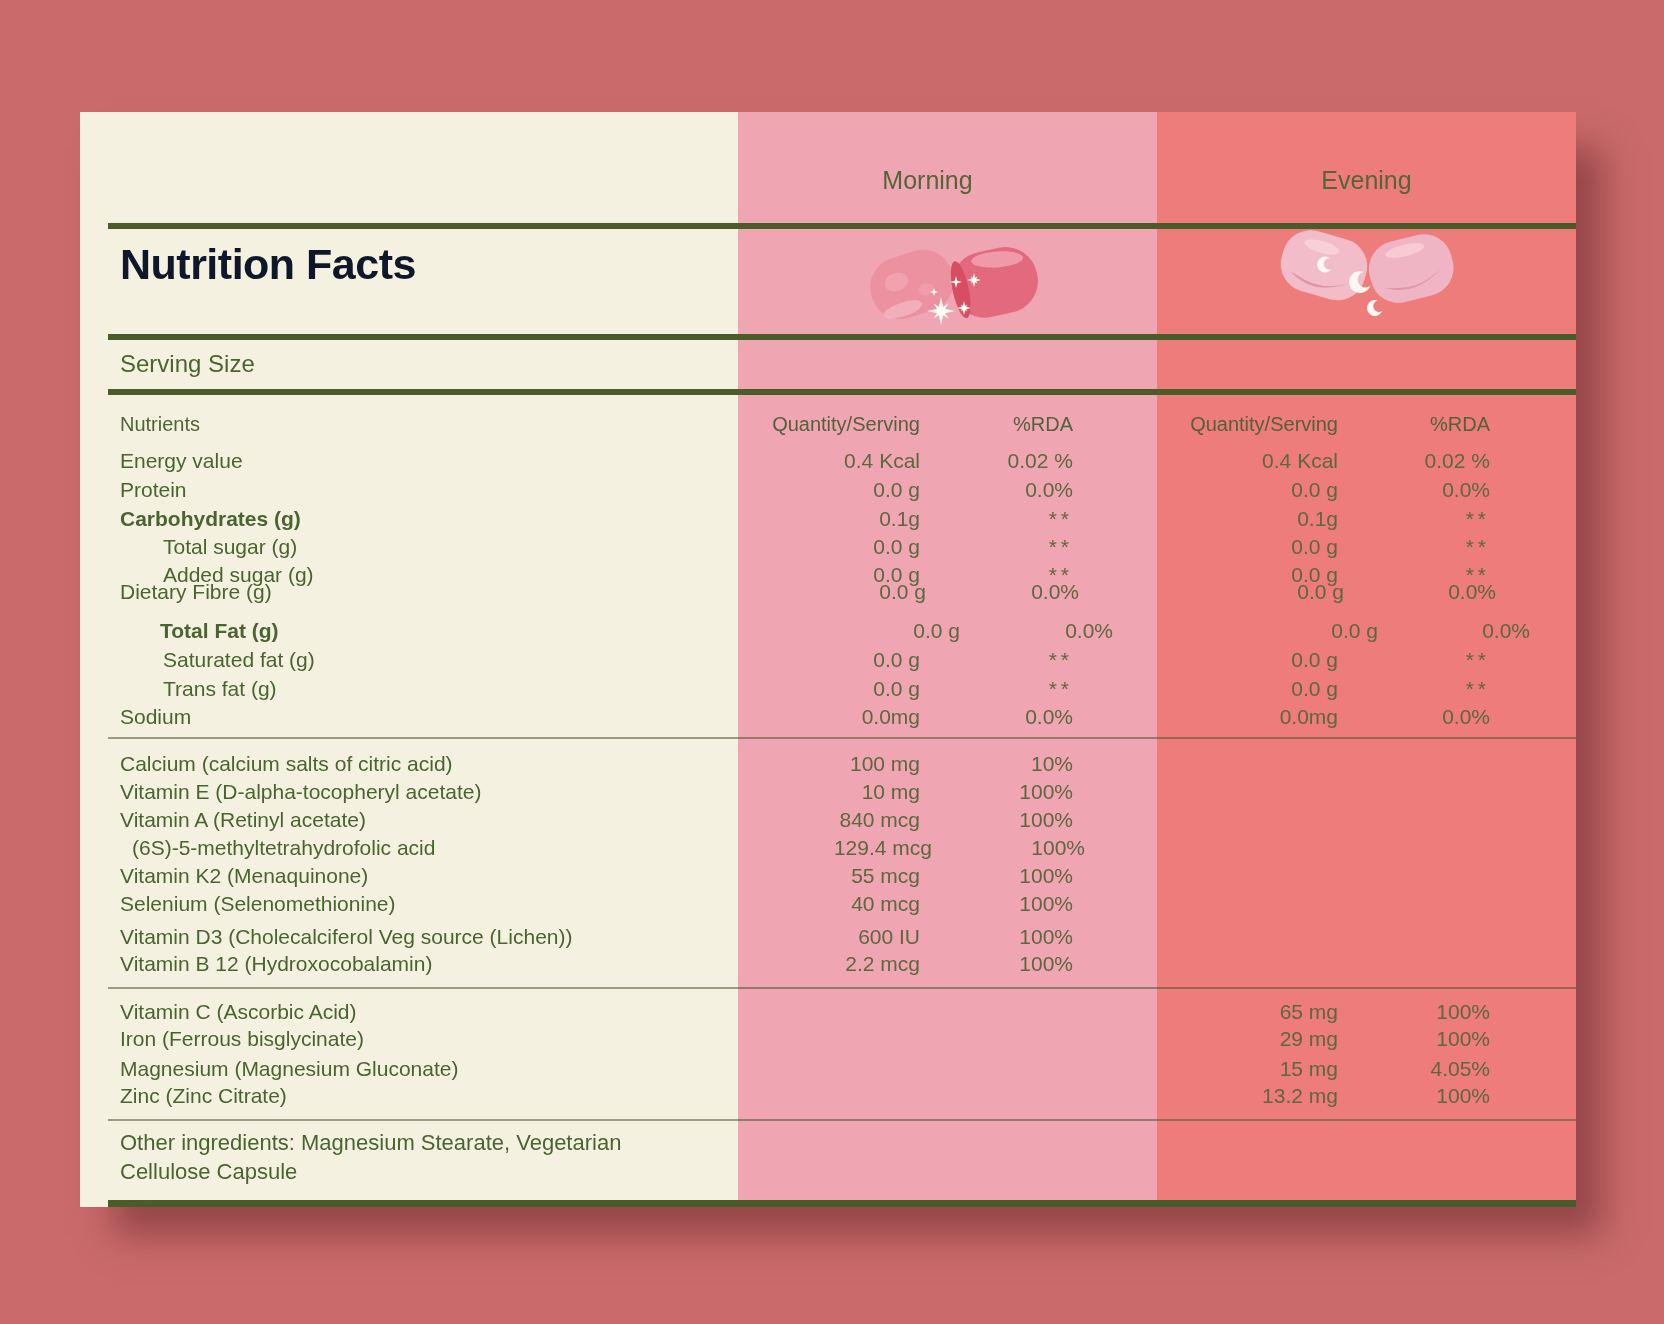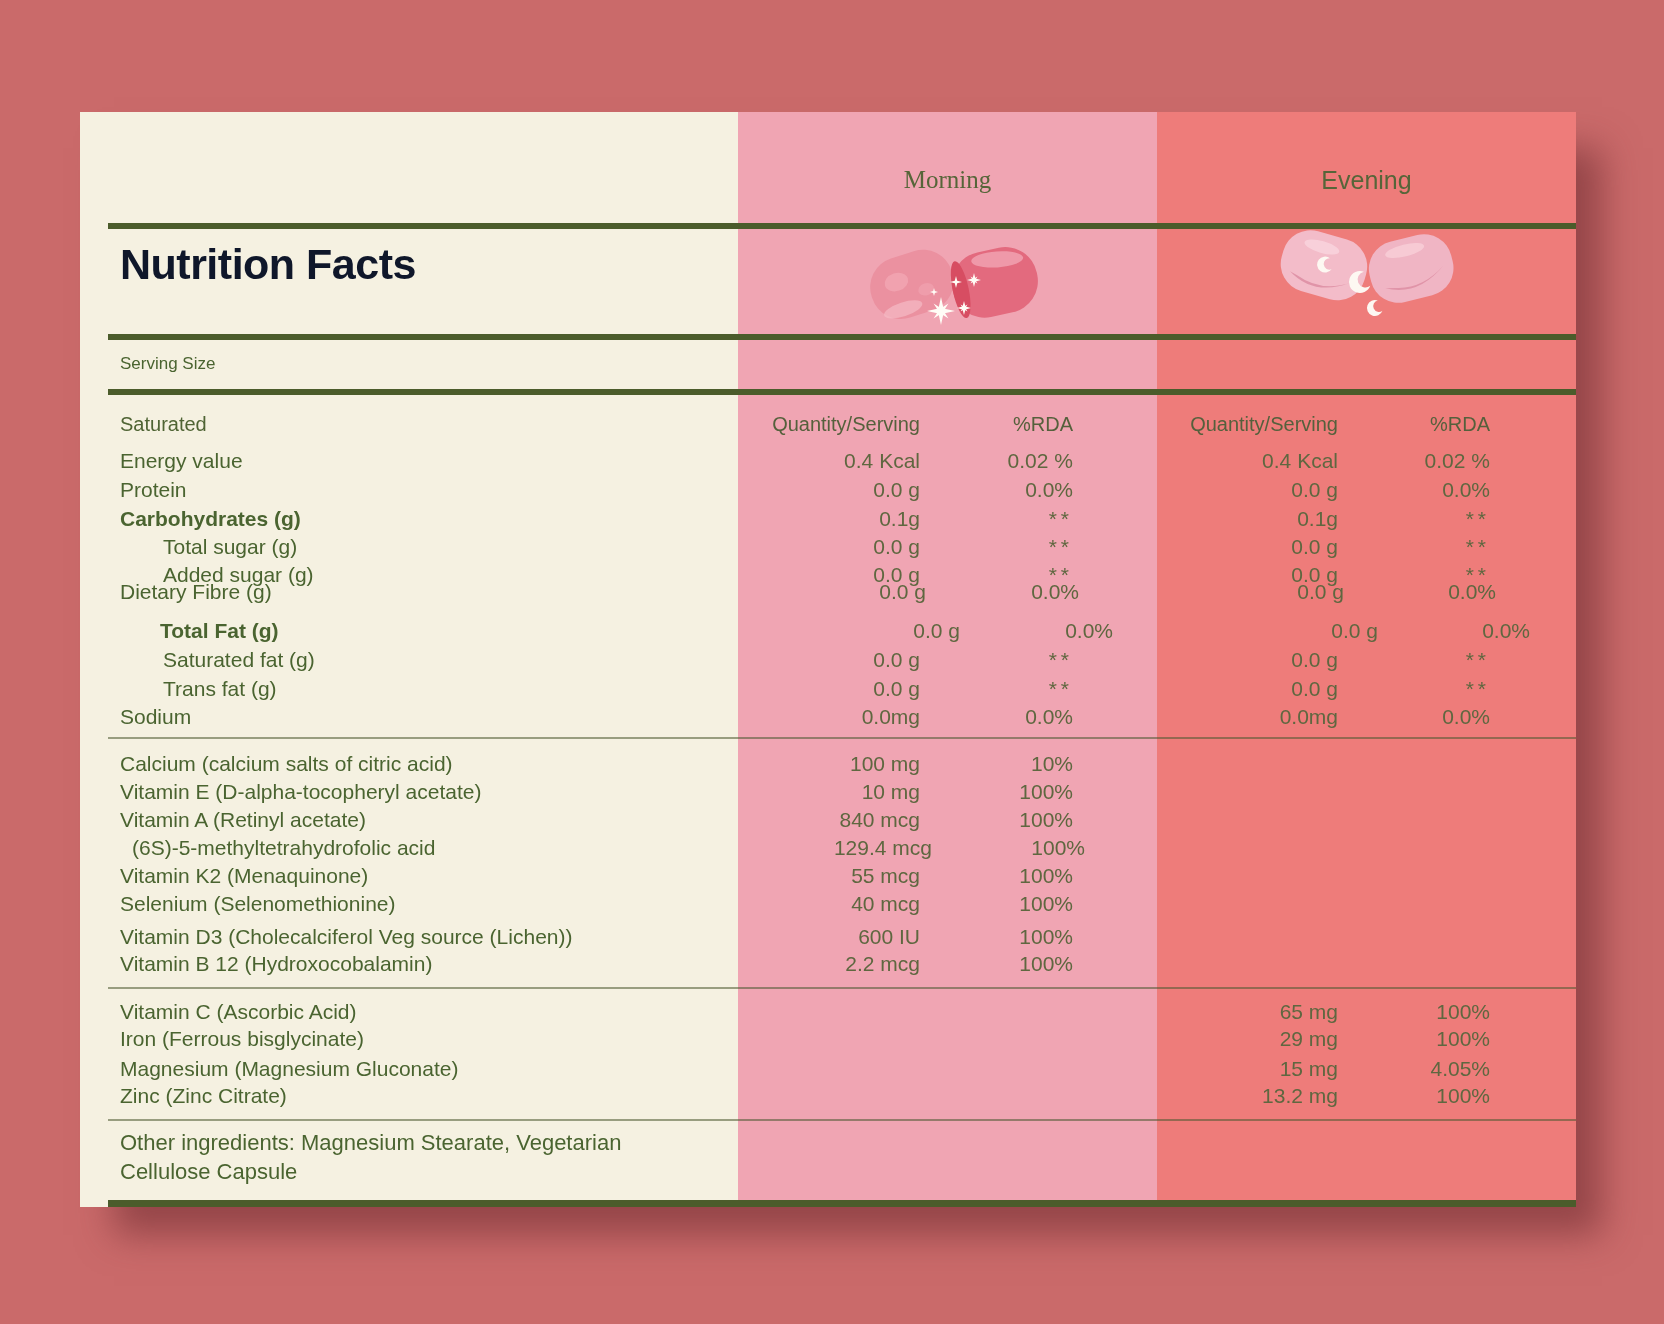--- a/index.html
+++ b/index.html
@@ -24,21 +24,21 @@
   .col-header{
     position:absolute;top:54px;width:419px;height:28px;line-height:28px;
     text-align:center;font-size:25px;color:#566539;
   }
   .capsvg{position:absolute;top:118px;width:419px;height:110px;}
   .title{
     position:absolute;left:40px;top:128px;margin:0;
     font-size:43px;font-weight:bold;letter-spacing:-0.5px;color:#0f172a;
   }
   .serving-label{
-    position:absolute;left:40px;top:238px;height:28px;line-height:28px;font-size:17px;
+    position:absolute;left:40px;top:238px;height:28px;line-height:28px;font-size:24px;
   }
   .serving-val{
     position:absolute;top:238px;width:419px;height:28px;line-height:28px;
     text-align:center;font-size:24px;color:#5c653c;
   }
   .sv-m{left:658px;} .sv-e{left:1077px;}
   .row{position:absolute;left:0;width:1496px;height:28px;}
   .row span{position:absolute;height:28px;line-height:28px;font-size:21px;white-space:nowrap;}
   .lbl{left:40px;color:#4a6430;}
   .lbl.indent{left:83px;}
@@ -62,21 +62,21 @@
   <div class="colbg col-e"></div>
 
   <div class="rule thick" style="top:111px;"></div>
   <div class="rule thick" style="top:222px;"></div>
   <div class="rule thick" style="top:277px;"></div>
   <div class="rule thin" style="top:625px;"></div>
   <div class="rule thin" style="top:875px;"></div>
   <div class="rule thin" style="top:1007px;"></div>
   <div class="rule bottom" style="top:1088px;"></div>
 
-  <div class="col-header" style="left:658px;font-family:Liberation Serif, serif;">Morning</div>
+  <div class="col-header" style="left:638px;">Morning</div>
   <div class="col-header" style="left:1077px;">Evening</div>
 
   <svg class="capsvg" style="left:658px;" viewBox="0 0 419 110">
     <g transform="rotate(-18 172 55)">
       <rect x="132" y="24" width="84" height="62" rx="30" fill="#eb91a0"></rect>
       <ellipse cx="160" cy="48" rx="12" ry="9" fill="#f2a5b2" opacity="0.85"></ellipse>
       <ellipse cx="186" cy="64" rx="8" ry="6" fill="#f2a5b2" opacity="0.6"></ellipse>
       <ellipse cx="158" cy="76" rx="20" ry="7" fill="#f5bac4" opacity="0.7"></ellipse>
     </g>
     <g transform="rotate(-12 254 53)">
@@ -128,21 +128,21 @@
         <path d="M0.35,-0.93 A1,1 0 1,0 0.93,0.35 A0.72,0.72 0 1,1 0.35,-0.93 Z"></path>
       </g>
     </g>
   </svg>
 
   <h1 class="title">Nutrition Facts</h1>
 
   <div class="serving-label">Serving Size</div>
 
   <div class="row hdr" style="top:298px;">
-    <span class="lbl">Saturated</span>
+    <span class="lbl">Nutrients</span>
     <span class="val c1">Quantity/Serving</span>
     <span class="val c2">%RDA</span>
     <span class="val c3">Quantity/Serving</span>
     <span class="val c4">%RDA</span>
   </div>
 
   <div id="rows-shared">
       <div class="row" style="top: 335px;">
         <span class="lbl">Energy value</span>
         <span class="val c1">0.4 Kcal</span>

